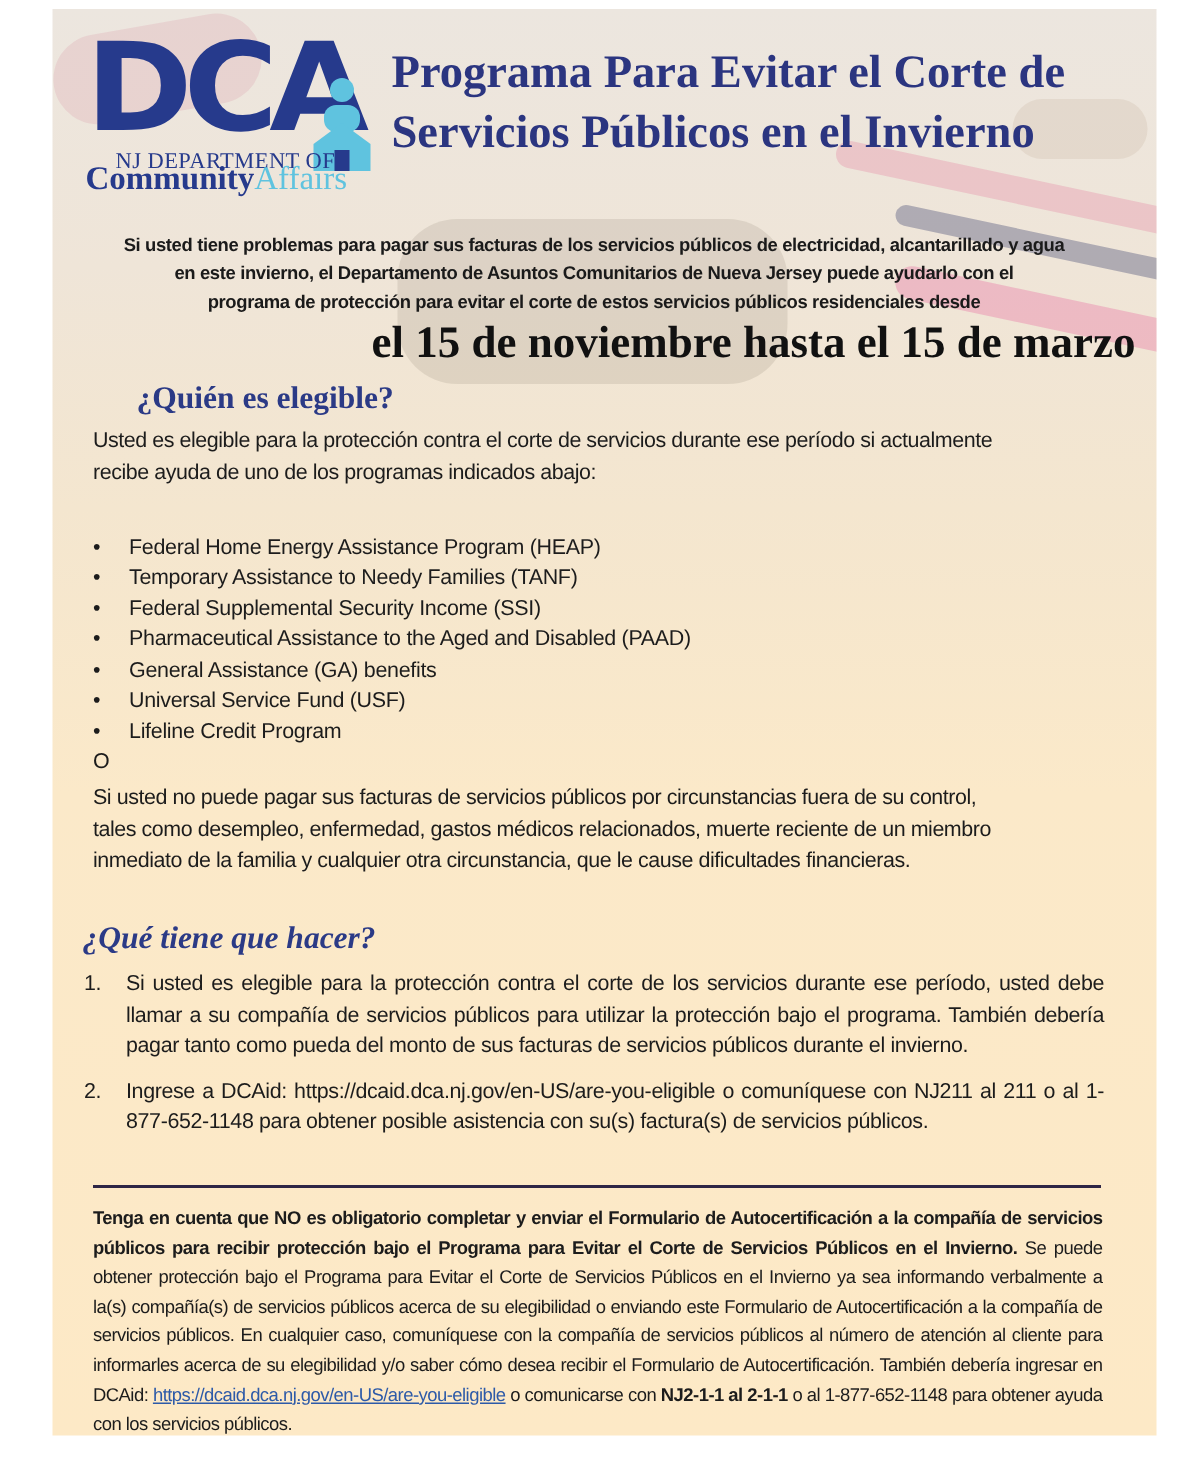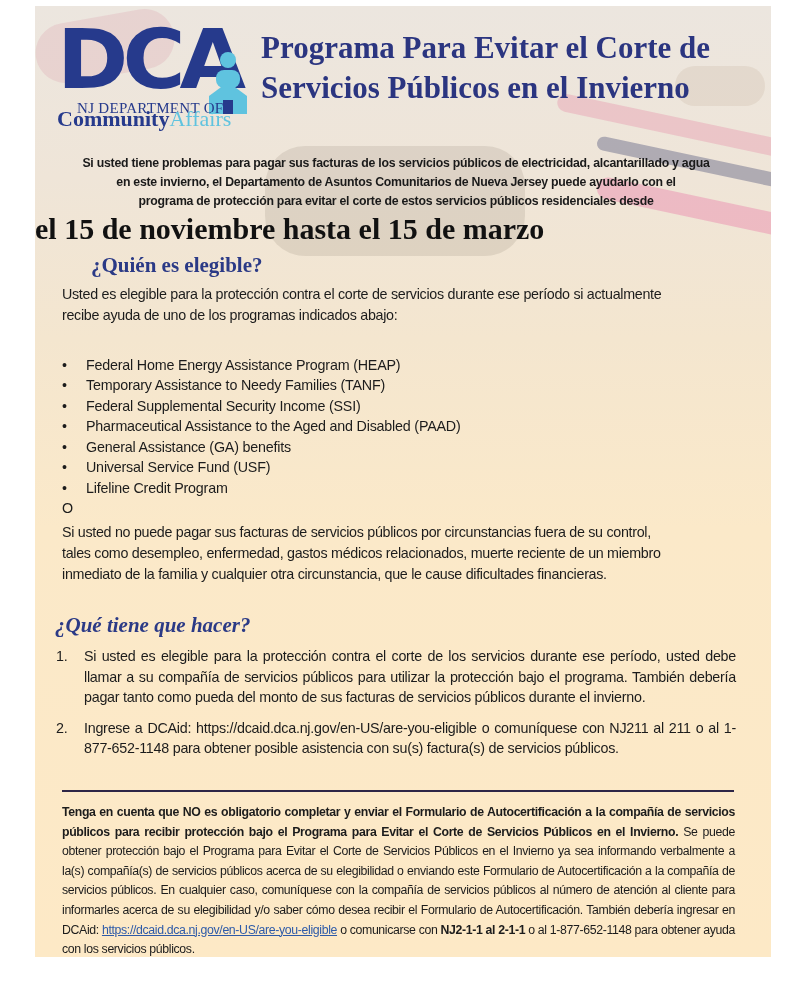--- a/index.html
+++ b/index.html
@@ -38,21 +38,21 @@
     position: absolute; left: 226px; top: 22px; width: 480px;
     font-family: "Liberation Serif", serif; font-weight: bold; font-size: 31px; line-height: 40px;
     color: #2b3580;
   }
   .intro {
     position: absolute; left: 10px; top: 148px; width: 702px; text-align: center;
     font-family: "Liberation Sans", sans-serif; font-weight: bold; font-size: 12.3px; line-height: 19px;
     color: #1a1a1a; letter-spacing: -0.25px;
   }
   .dates {
-    position: absolute; left: 0; top: 206px; width: 722px; text-align: left;
+    position: absolute; left: 0; top: 206px; width: 722px; text-align: right;
     font-family: "Liberation Serif", serif; font-weight: bold; font-size: 30px; color: #111;
   }
   .h2 {
     position: absolute; left: 20px; font-family: "Liberation Serif", serif; font-weight: bold;
     font-size: 21px; color: #2b3a86;
   }
   .p {
     position: absolute; left: 27px; font-size: 14.3px; line-height: 21px; color: #1c1c1c; letter-spacing: -0.3px;
   }
   .bullets { position: absolute; left: 27px; top: 349px; margin: 0; padding: 0; list-style: none; }

